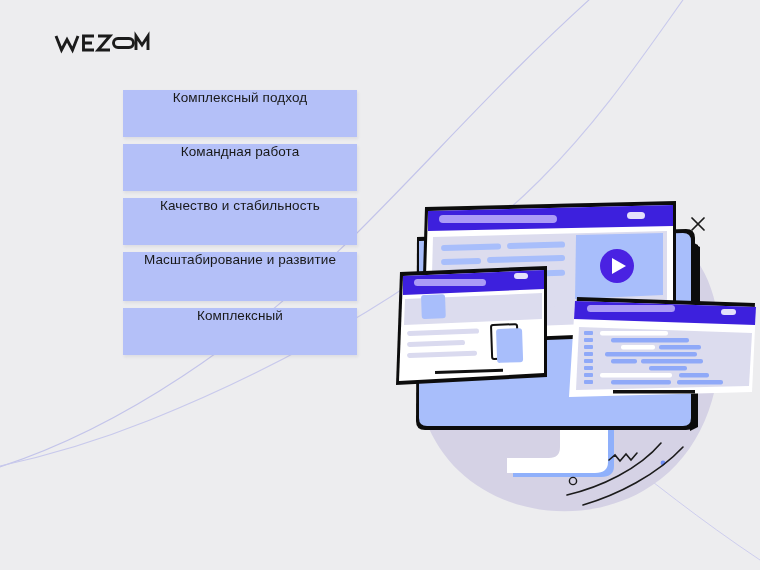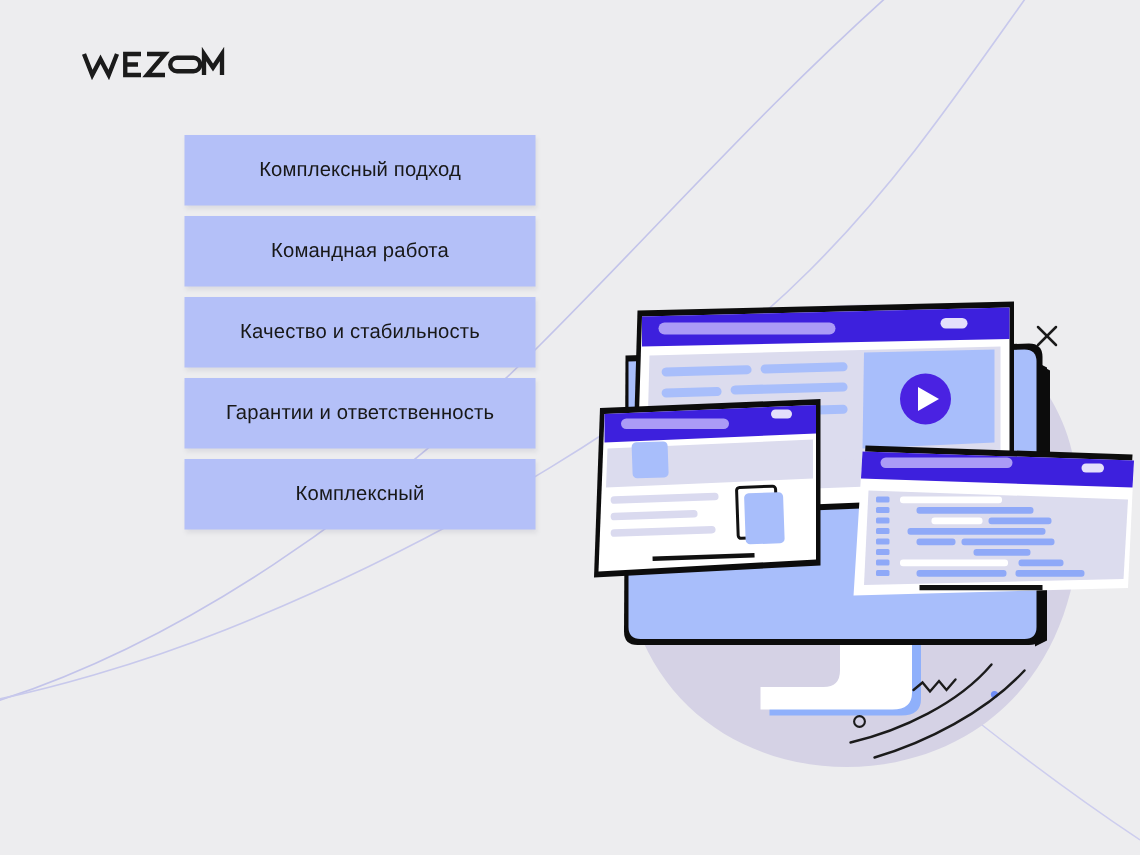--- a/index.html
+++ b/index.html
@@ -51,21 +51,21 @@
     top: 90px;
     width: 234px;
     display: flex;
     flex-direction: column;
     gap: 7px;
   }
   .feature-item {
     background: #b4c0f8;
     height: 47px;
     display: flex;
-    align-items: center;
+    align-items: flex-start;
     justify-content: center;
     text-align: center;
     padding: 0 8px;
     box-sizing: border-box;
     color: #181818;
     font-size: 13.5px;
     line-height: 1.25;
     letter-spacing: 0.1px;
     box-shadow: 1px 2px 3px rgba(80, 80, 110, 0.10);
   }
@@ -114,22 +114,22 @@
   <div class="feature-list">
     <div class="feature-item">
       <span>Комплексный подход</span>
     </div>
     <div class="feature-item">
       <span>Командная работа</span>
     </div>
     <div class="feature-item">
       <span>Качество и стабильность</span>
     </div>
-    <div class="feature-item">
-      <span>Гарантии и ответственность</span>
+    <div class="feature-item two-line">
+      <span>Масштабирование и развитие</span>
     </div>
     <div class="feature-item">
       <span>Комплексный</span>
     </div>
   </div>
 
   <div class="illustration">
     <svg viewBox="0 0 365 360" width="365" height="360" aria-hidden="true">
 
       <g>

